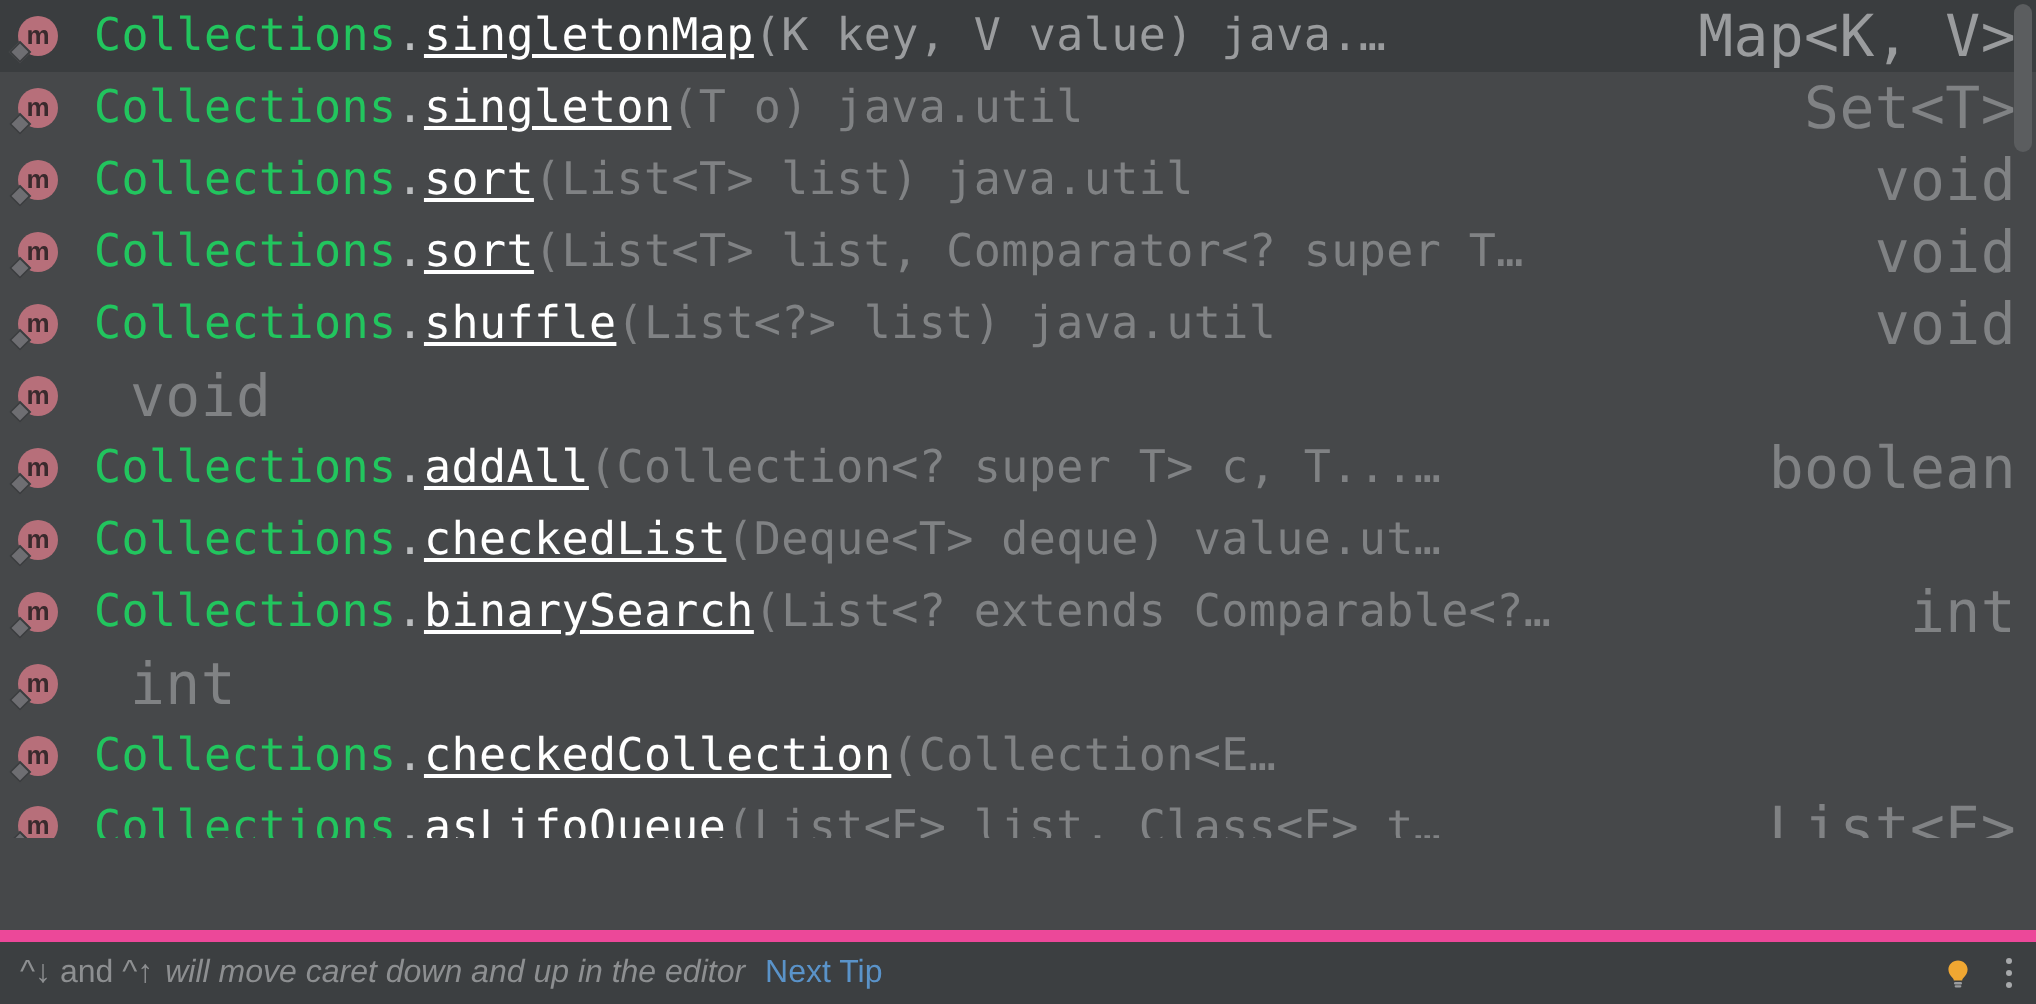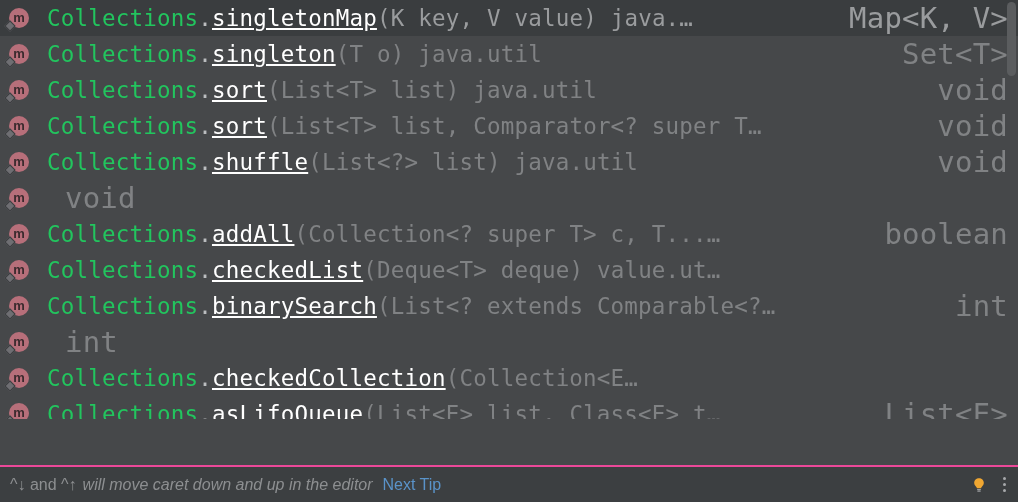--- a/index.html
+++ b/index.html
@@ -111,21 +111,21 @@
     border-radius: 5px;
   }
 
   .statusbar {
     position: absolute;
     left: 0;
     right: 0;
     bottom: 0;
     height: 37px;
     background: #3c3f41;
-    border-top: 2px solid #ec4899;
+    border-top: 6px solid #ec4899;
     display: flex;
     align-items: center;
     padding: 0 10px;
     font-family: -apple-system, "Helvetica Neue", Arial, sans-serif;
     font-size: 16px;
     color: #8d8f91;
     justify-content: center;
   }
   .hint-keys { color: #8d8f91; margin-right: 6px; }
   .hint-text { color: #8d8f91; font-style: italic; }

